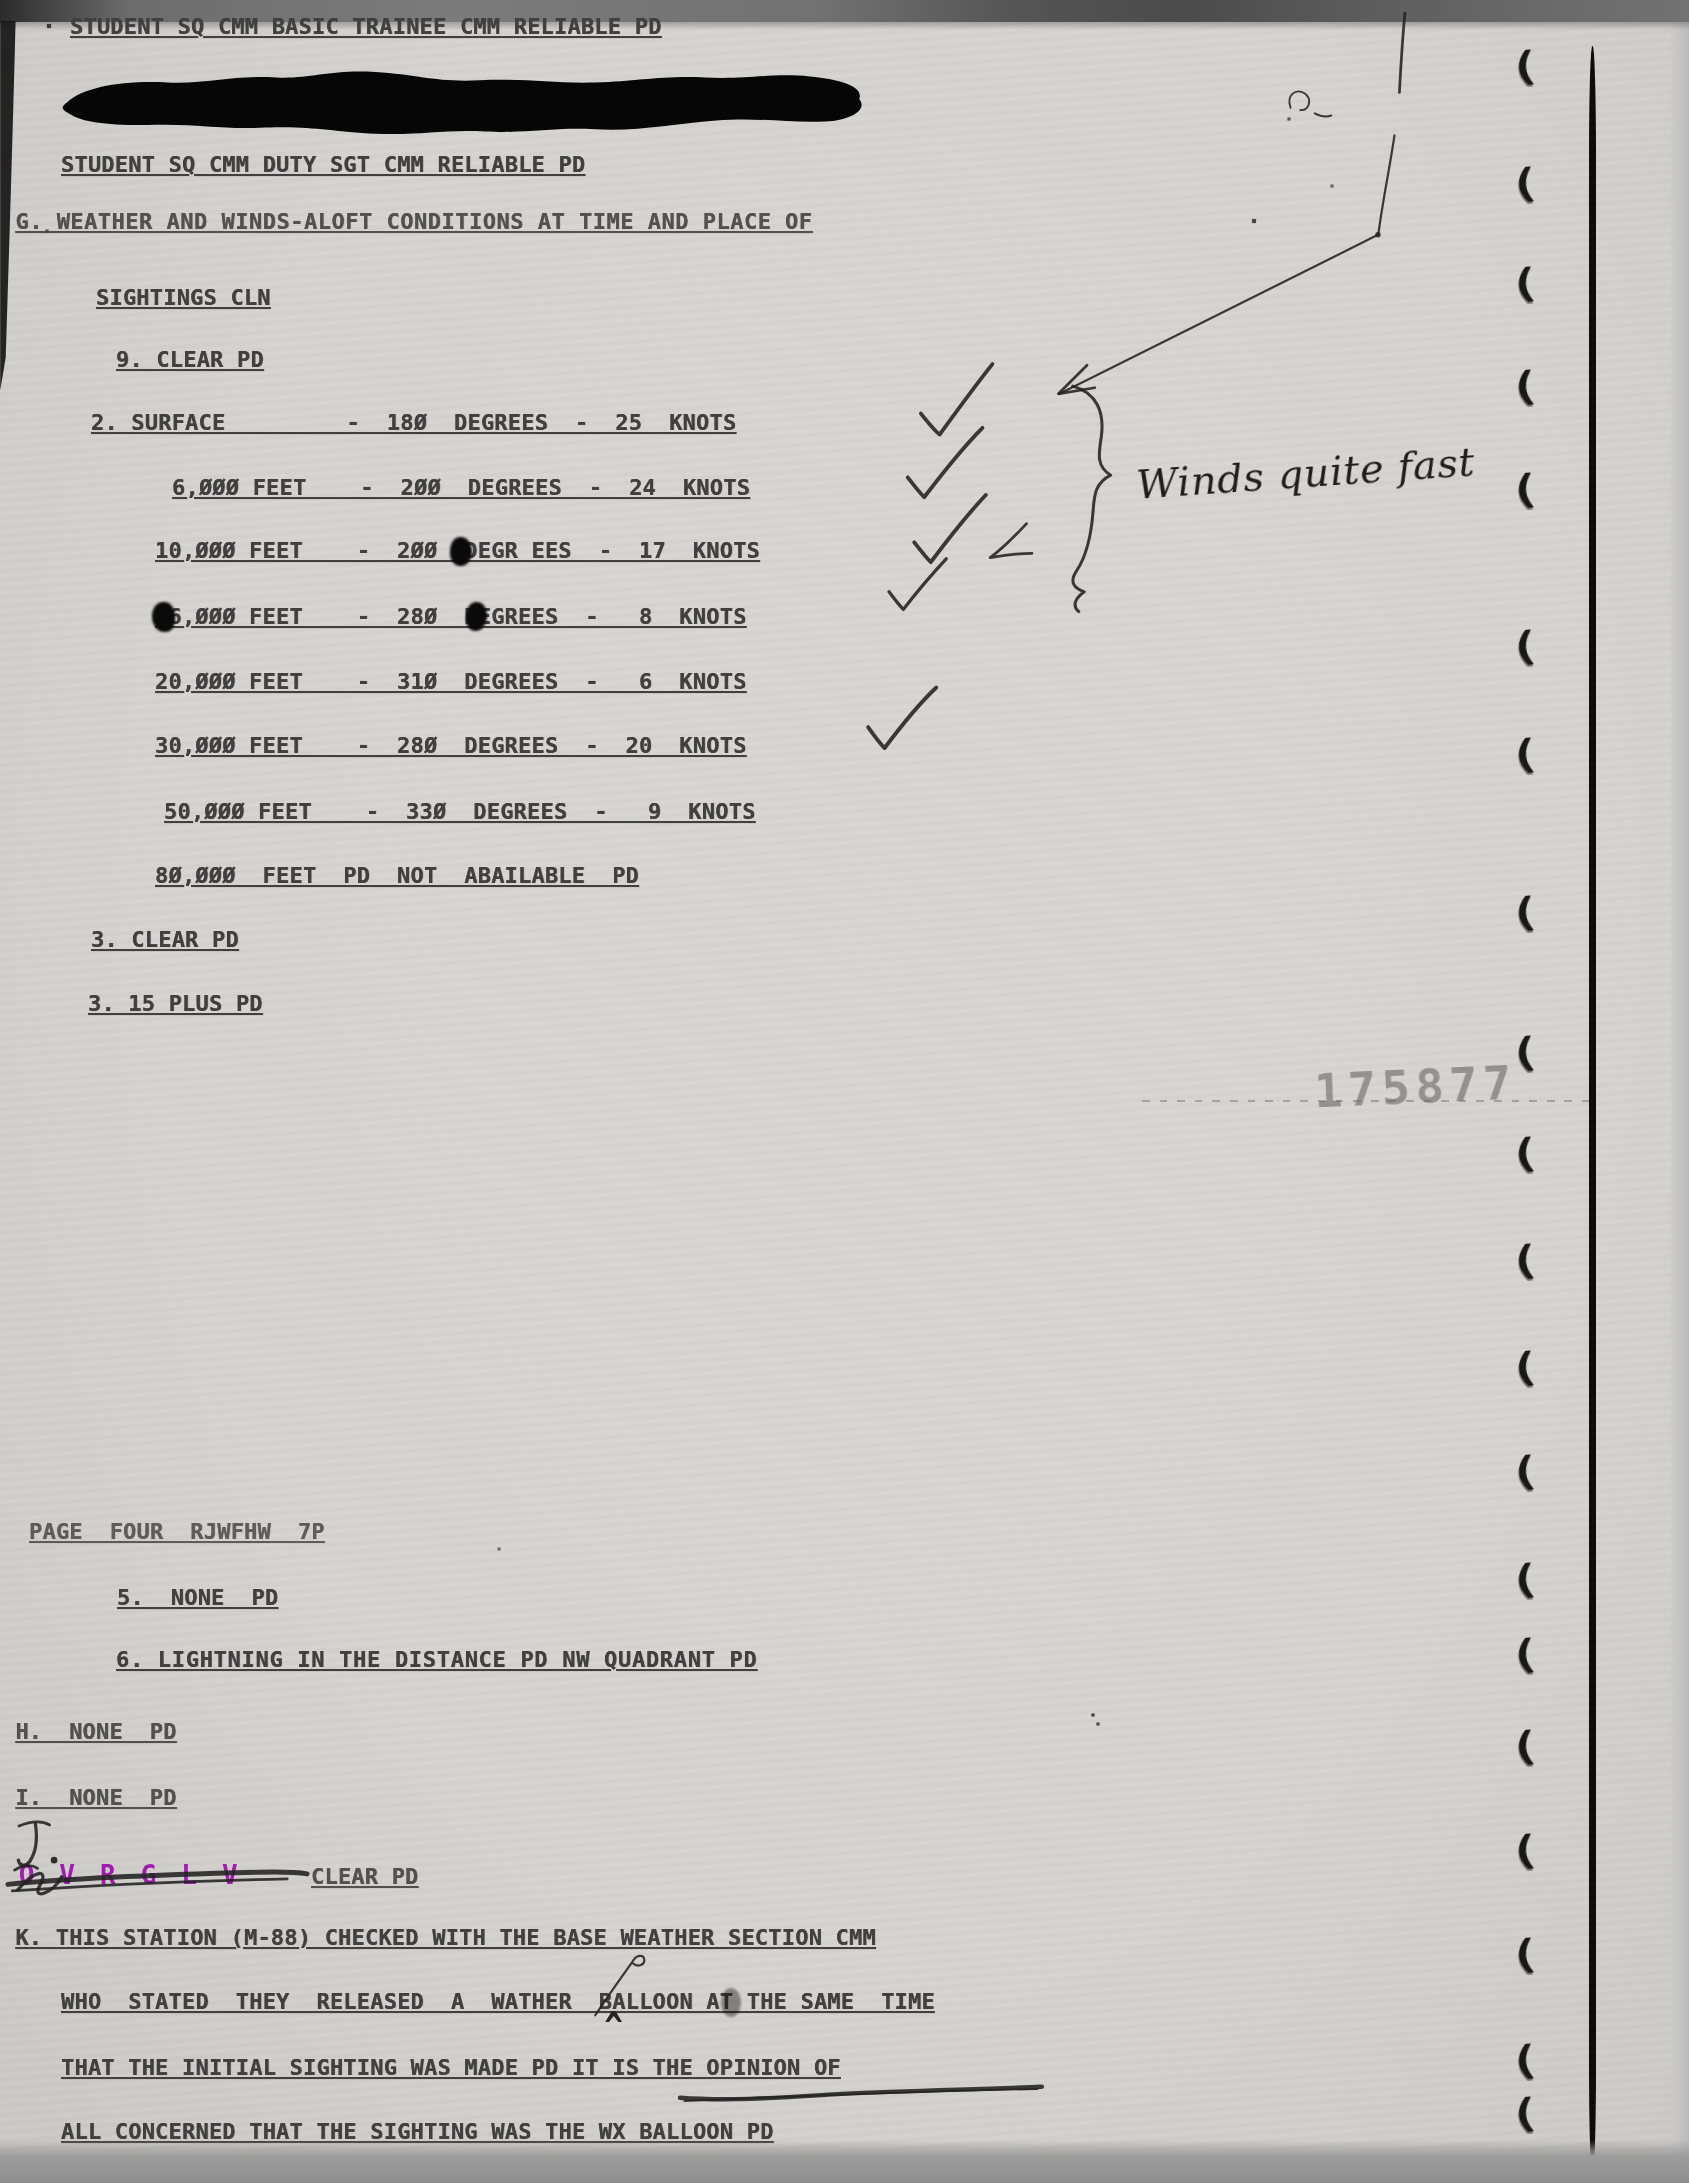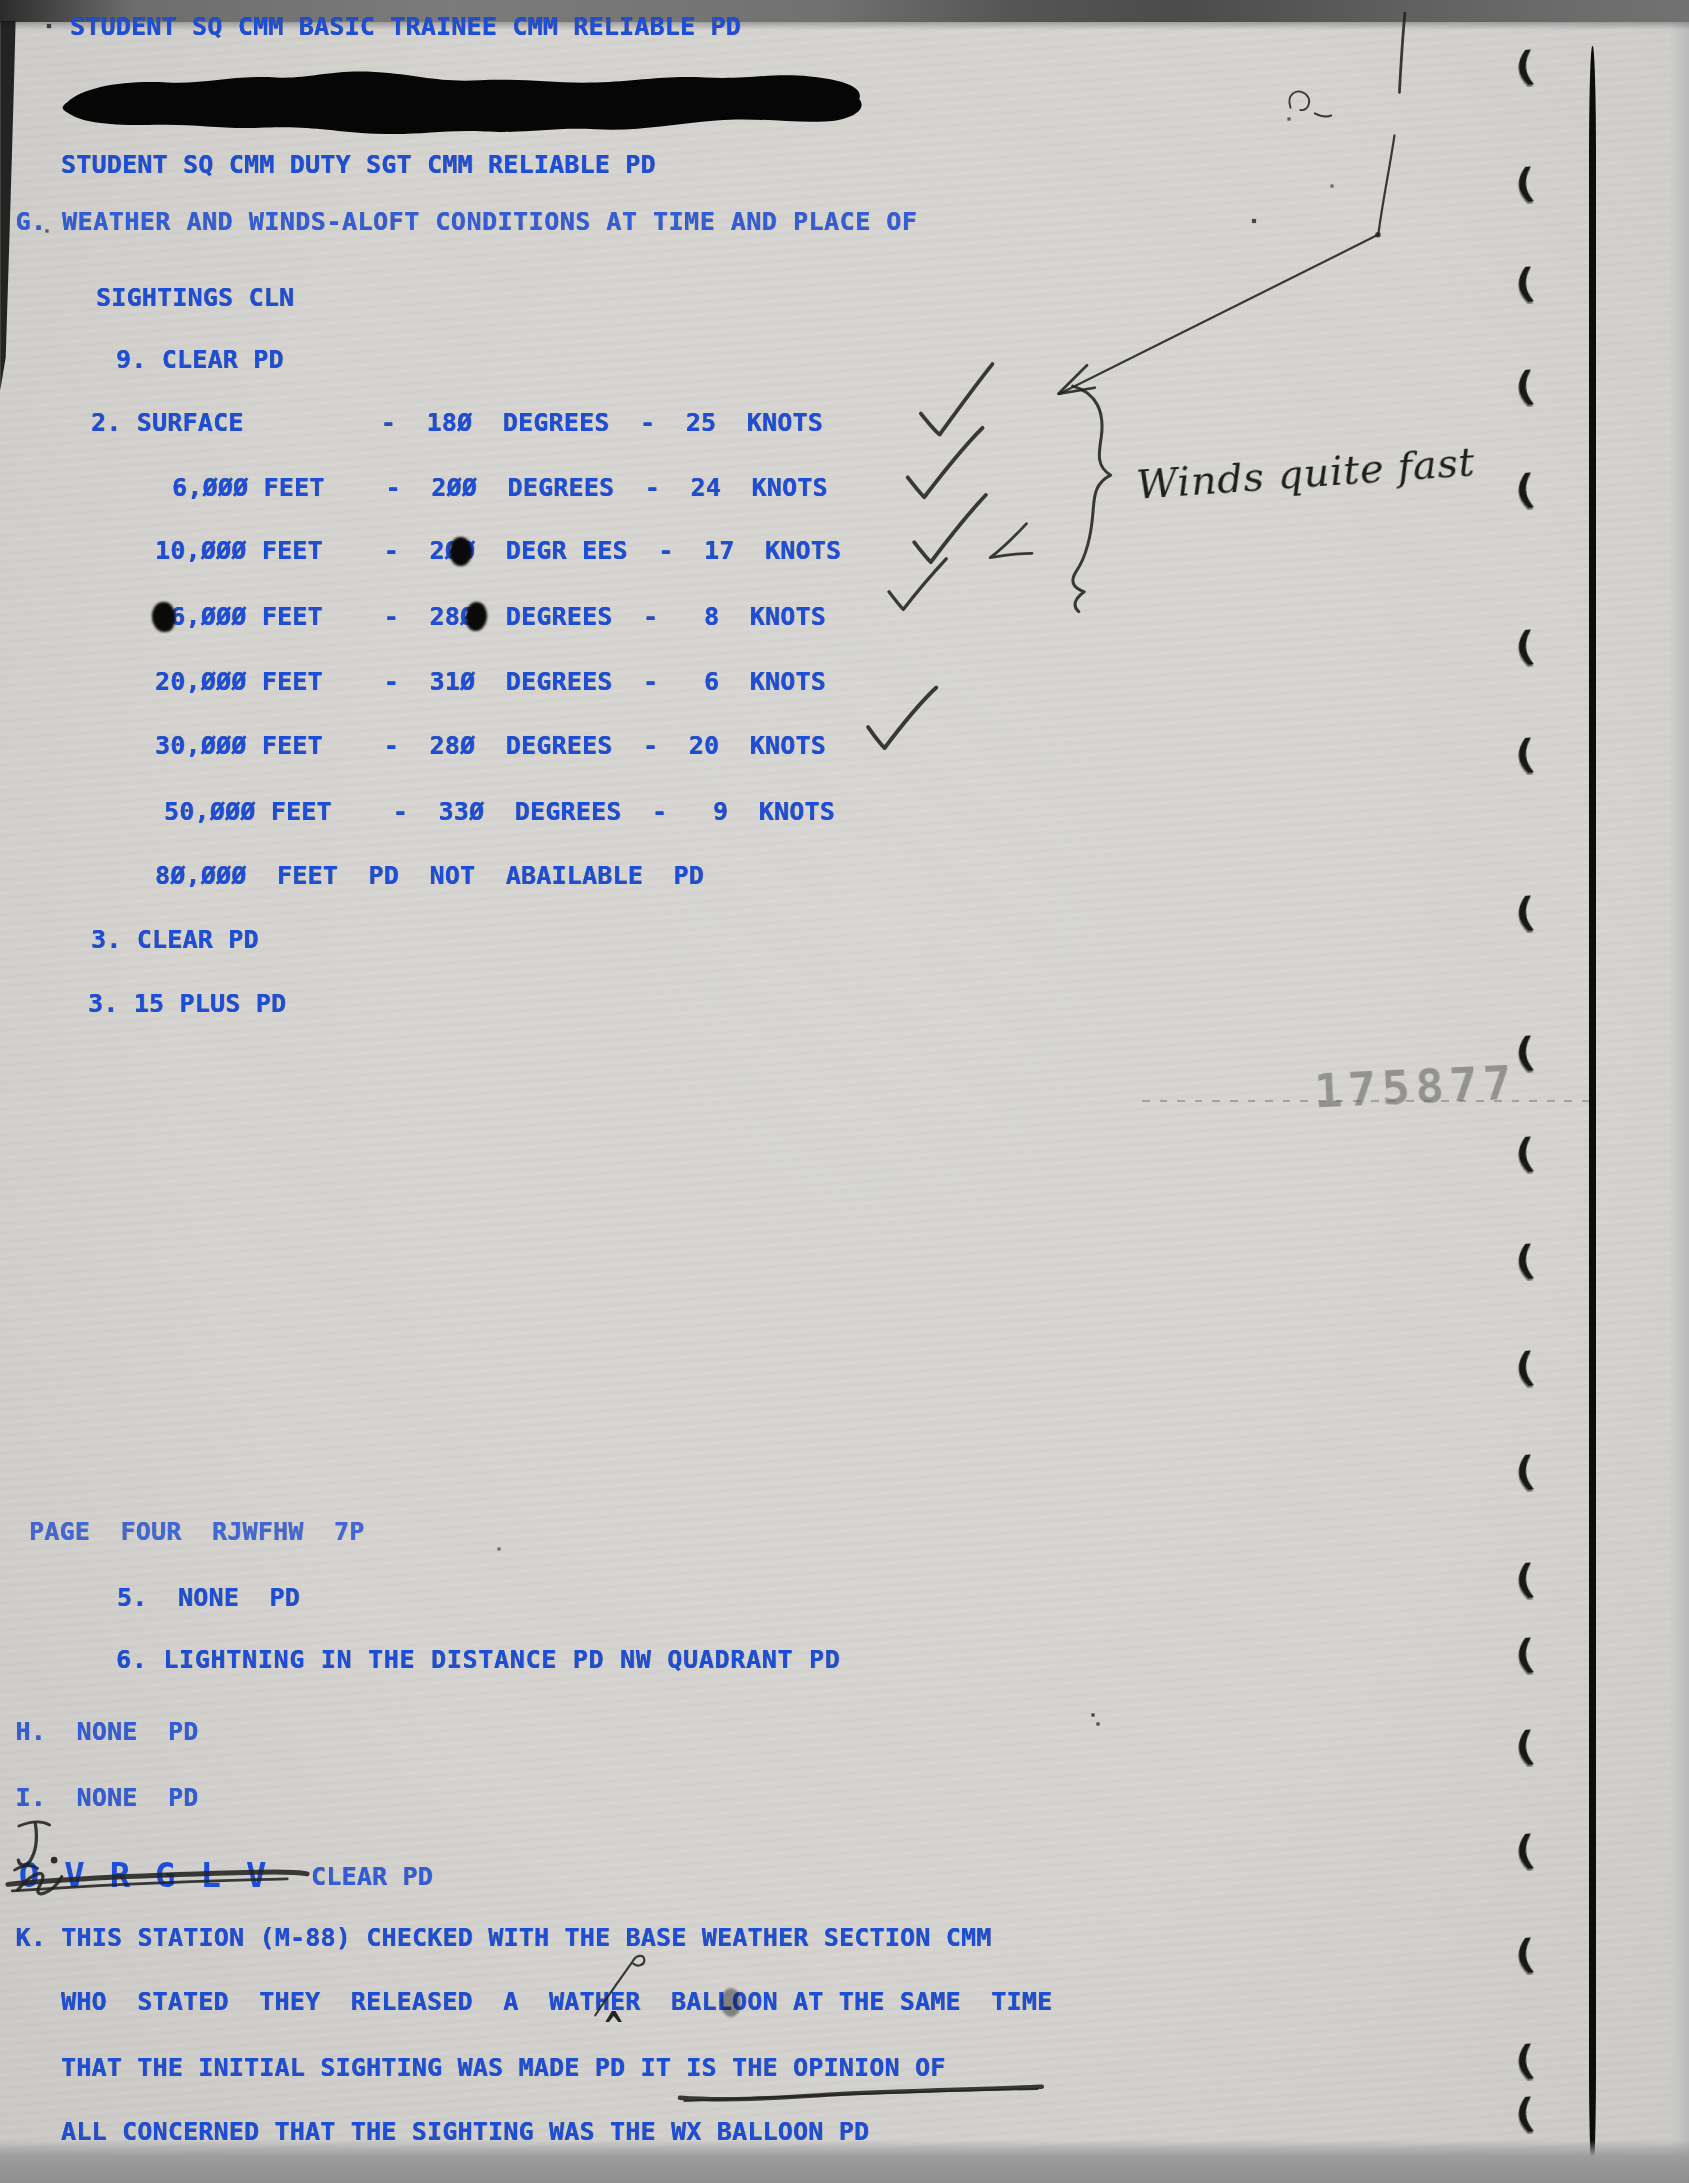--- a/index.html
+++ b/index.html
@@ -32,44 +32,45 @@
     position:absolute;left:1589px;top:46px;width:7.2px;height:2129px;z-index:3;
     background:#0d0d0d;filter:blur(0.2px);border-radius:3.3px/110px;
   }
   .dashline{
     position:absolute;left:1142px;top:1100px;width:447px;height:1.7px;z-index:2;opacity:.8;
     background:repeating-linear-gradient(90deg, rgba(75,75,75,.45) 0 7.7px, rgba(75,75,75,0) 7.7px 17.6px);
   }
   .tl{
     position:absolute;z-index:4;
     font-family:"DejaVu Sans Mono", monospace;font-weight:bold;
-    font-size:25px;line-height:27.5px;color:#1d4ed8;white-space:pre;letter-spacing:0.2px;
+    font-size:22px;line-height:27.5px;color:#404040;white-space:pre;letter-spacing:0.2px;
     text-shadow:0 0 0.6px rgba(25,25,25,.6), 0.7px 0.3px 0 rgba(40,40,40,.25);
     filter:blur(0.2px);
+    text-decoration:underline;
   }
   .f1{opacity:.88}.f2{opacity:.8}
   .stamp{
     position:absolute;left:1314px;top:1059px;z-index:2;
     font-family:"DejaVu Sans Mono",monospace;font-weight:bold;font-size:47px;letter-spacing:5.5px;
     color:rgba(92,92,92,.55);transform:rotate(-2.5deg);filter:blur(0.7px);white-space:nowrap;
   }
   .handnote{
     position:absolute;left:1136px;top:453px;z-index:6;
     font-family:"DejaVu Serif", serif;font-style:italic;font-size:40px;line-height:40px;
     color:#1e1e1e;transform:rotate(-4deg);letter-spacing:0.6px;white-space:nowrap;filter:blur(0.2px);
   }
   .caret{
     position:absolute;left:605px;top:2010px;z-index:4;
     font-family:"DejaVu Sans Mono",monospace;font-weight:bold;font-size:29px;color:#242424;
     transform:scale(1.05,1.4);
   }
   .struckword{
     position:absolute;left:18.7px;top:1861px;z-index:4;
-    font-family:"DejaVu Sans Mono",monospace;font-weight:bold;font-size:34px;line-height:29px;
-    color:#1d4ed8;letter-spacing:25px;filter:blur(0.6px);white-space:pre;
+    font-family:"DejaVu Sans Mono",monospace;font-weight:bold;font-size:26px;line-height:29px;
+    color:#a21caf;letter-spacing:25px;filter:blur(0.6px);white-space:pre;
   }
   .blob{position:absolute;background:#0a0a0a;z-index:7;filter:blur(0.8px);}
   .punch{
     position:absolute;left:1513px;z-index:3;
     font-family:"DejaVu Sans Mono",monospace;font-weight:bold;font-size:39px;line-height:39px;color:#181818;
     transform:rotate(-5deg) scaleX(1.3);filter:blur(0.3px);
     text-shadow:-0.6px 1.7px 0.6px rgba(10,10,10,.5);
   }
   .specks{position:absolute;left:0;top:0;width:1.7px;height:1.7px;z-index:2;background:transparent;
     box-shadow:

